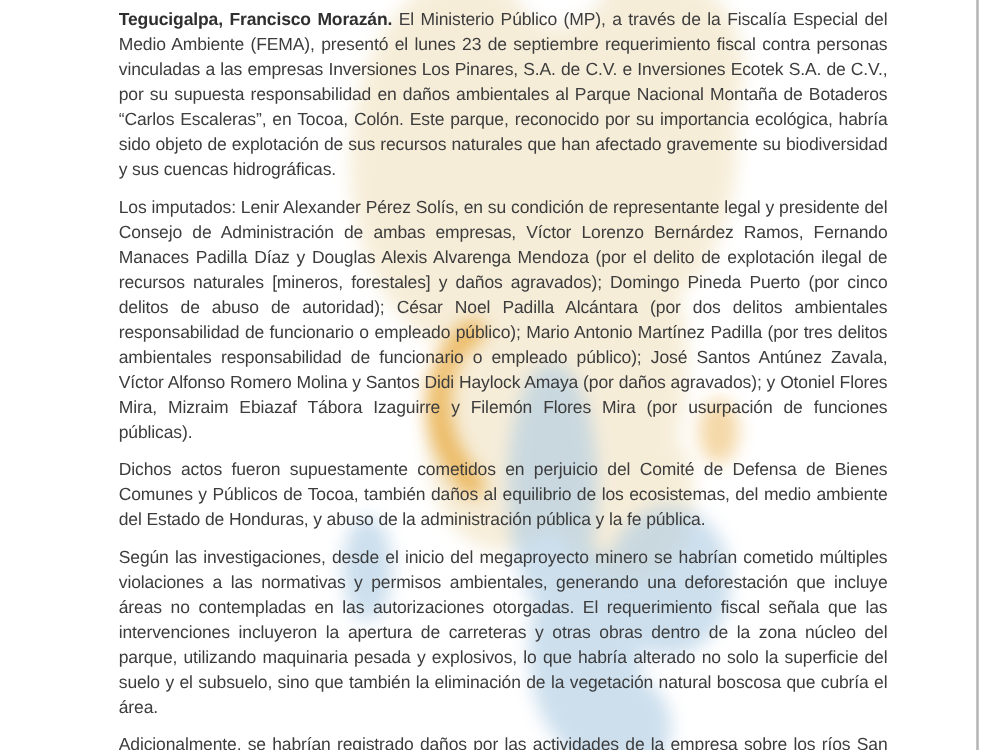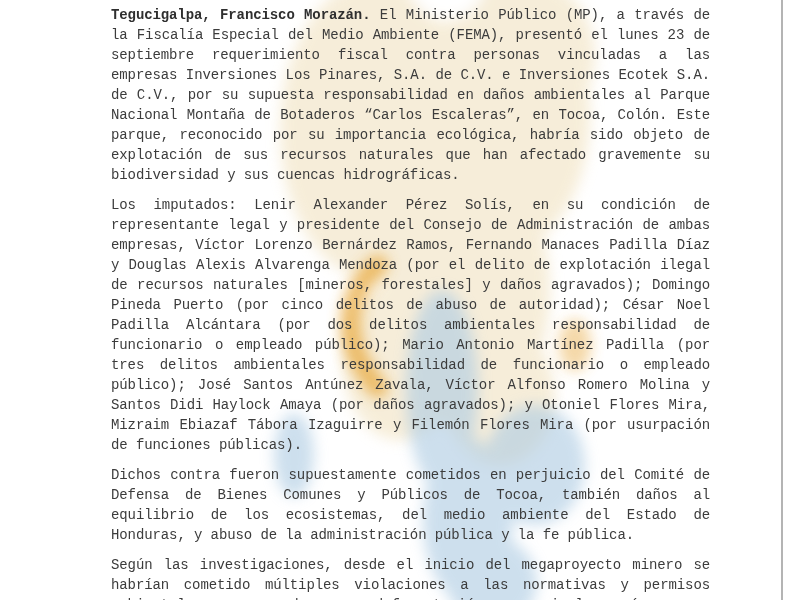--- a/index.html
+++ b/index.html
@@ -43,22 +43,21 @@
     top: 5px;
     width: 615px;
     z-index: 1;
     color: #3c3c3c;
     font-size: 14px;
     line-height: 20px;
     text-align: justify;
     letter-spacing: -0.1px;
   }
   .content p {
-    margin: 0 0 10px 16px;
-    font-family: Liberation Mono, monospace;
+    margin: 0 0 10px 0;
   }
   .content .dateline {
     font-weight: bold;
     color: #2f2f2f;
   }
 </style>
 </head>
 <body>
 
 <div class="page">
@@ -95,20 +94,20 @@
     </g>
   </svg>
 
   <div class="page-edge"></div>
 
   <div class="content">
     <p><span class="dateline">Tegucigalpa, Francisco Morazán.</span> <span>El Ministerio Público (MP), a través de la Fiscalía Especial del Medio Ambiente (FEMA), presentó el lunes 23 de septiembre requerimiento fiscal contra personas vinculadas a las empresas Inversiones Los Pinares, S.A. de C.V. e Inversiones Ecotek S.A. de C.V., por su supuesta responsabilidad en daños ambientales al Parque Nacional Montaña de Botaderos “Carlos Escaleras”, en Tocoa, Colón. Este parque, reconocido por su importancia ecológica, habría sido objeto de explotación de sus recursos naturales que han afectado gravemente su biodiversidad y sus cuencas hidrográficas.</span></p>
 
     <p>Los imputados: Lenir Alexander Pérez Solís, en su condición de representante legal y presidente del Consejo de Administración de ambas empresas, Víctor Lorenzo Bernárdez Ramos, Fernando Manaces Padilla Díaz y Douglas Alexis Alvarenga Mendoza (por el delito de explotación ilegal de recursos naturales [mineros, forestales] y daños agravados); Domingo Pineda Puerto (por cinco delitos de abuso de autoridad); César Noel Padilla Alcántara (por dos delitos ambientales responsabilidad de funcionario o empleado público); Mario Antonio Martínez Padilla (por tres delitos ambientales responsabilidad de funcionario o empleado público); José Santos Antúnez Zavala, Víctor Alfonso Romero Molina y Santos Didi Haylock Amaya (por daños agravados); y Otoniel Flores Mira, Mizraim Ebiazaf Tábora Izaguirre y Filemón Flores Mira (por usurpación de funciones públicas).</p>
 
-    <p>Dichos contra fueron supuestamente cometidos en perjuicio del Comité de Defensa de Bienes Comunes y Públicos de Tocoa, también daños al equilibrio de los ecosistemas, del medio ambiente del Estado de Honduras, y abuso de la administración pública y la fe pública.</p>
+    <p>Dichos actos fueron supuestamente cometidos en perjuicio del Comité de Defensa de Bienes Comunes y Públicos de Tocoa, también daños al equilibrio de los ecosistemas, del medio ambiente del Estado de Honduras, y abuso de la administración pública y la fe pública.</p>
 
     <p>Según las investigaciones, desde el inicio del megaproyecto minero se habrían cometido múltiples violaciones a las normativas y permisos ambientales, generando una deforestación que incluye áreas no contempladas en las autorizaciones otorgadas. El requerimiento fiscal señala que las intervenciones incluyeron la apertura de carreteras y otras obras dentro de la zona núcleo del parque, utilizando maquinaria pesada y explosivos, lo que habría alterado no solo la superficie del suelo y el subsuelo, sino que también la eliminación de la vegetación natural boscosa que cubría el área.</p>
 
     <p>Adicionalmente, se habrían registrado daños por las actividades de la empresa sobre los ríos San Pedro, Guapinol y Tocoa, que alimentan la cuenca del río Aguán. La construcción de infraestructura en estas áreas podría haber puesto en riesgo la disponibilidad de agua para las comunidades locales.</p>
   </div>
 
 </div>
 
 </body></html>

